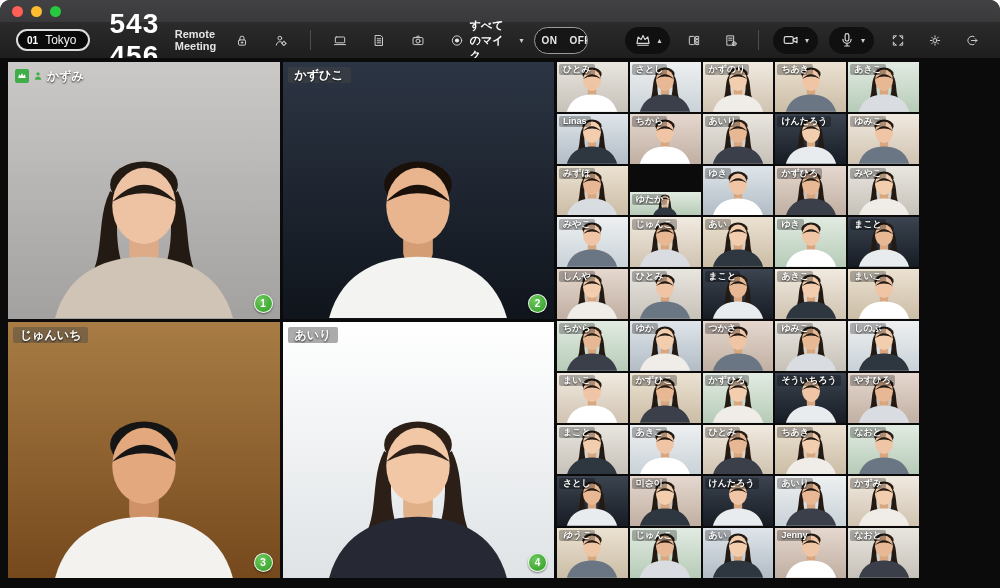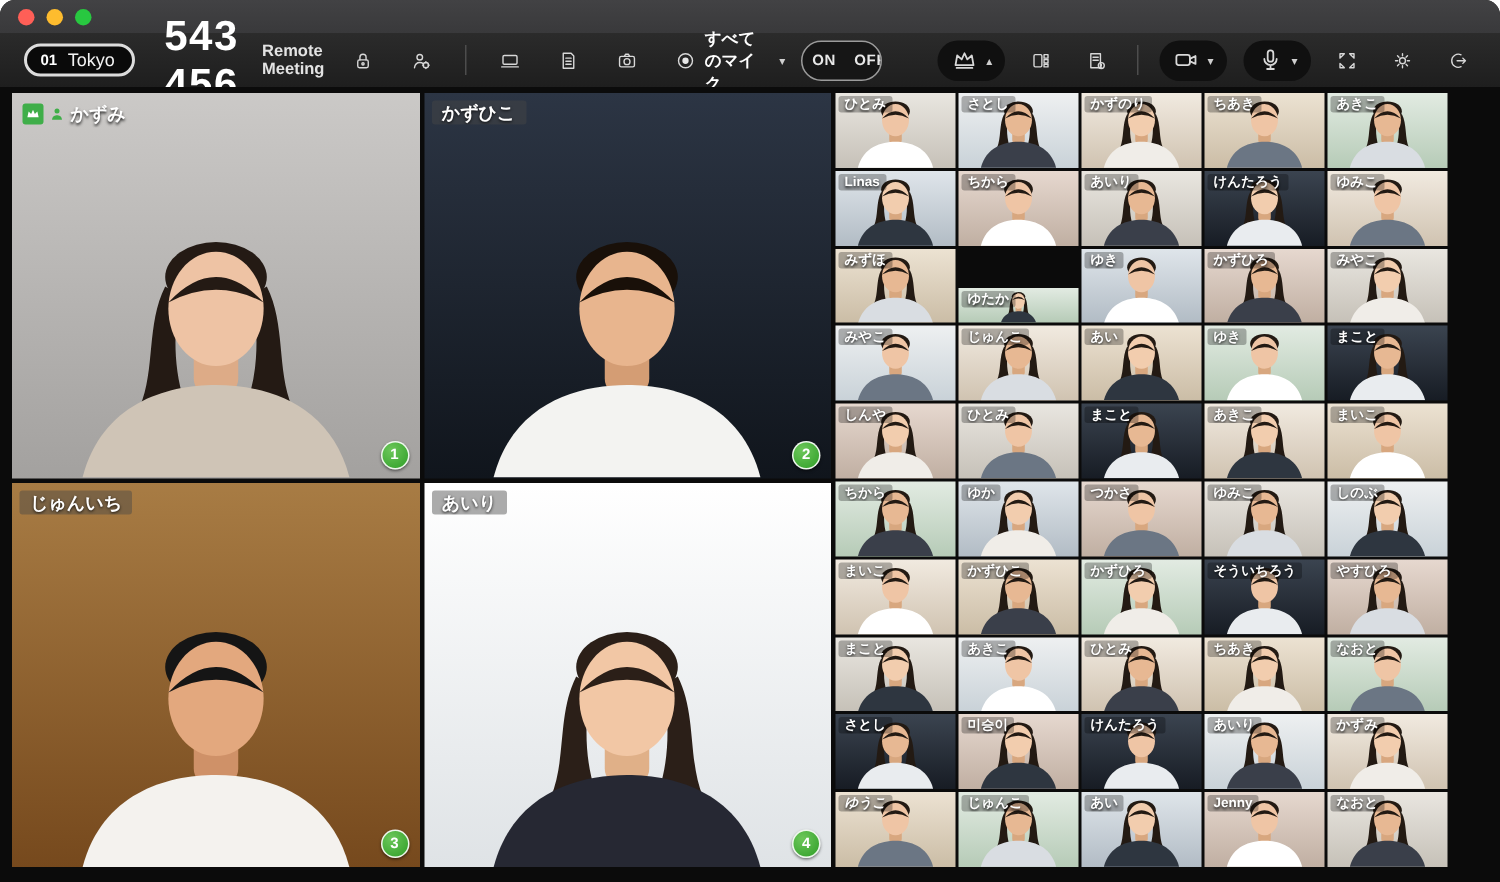--- a/index.html
+++ b/index.html
@@ -39,21 +39,21 @@
          width:42px;height:100%;cursor:pointer;letter-spacing:.5px;}
   .onoff .sep{width:1px;height:100%;background:#9b9b9b;}
   .pill-btn{display:flex;align-items:center;gap:5px;background:#101010;border:none;border-radius:14px;
             height:27px;padding:0 9px;cursor:pointer;}
   .time{font-size:13px;color:#fff;margin-left:4px;white-space:nowrap;}
 
   
   .stage{position:absolute;left:0;top:58px;width:1000px;height:530px;background:#0b0b0b;}
   .big-grid{position:absolute;left:8px;top:4px;width:546px;height:516px;
             display:grid;grid-template-columns:1fr 1fr;grid-template-rows:1fr 1fr;gap:3px;}
-  .small-grid{position:absolute;left:557px;top:4px;width:408px;height:516px;
+  .small-grid{position:absolute;left:557px;top:4px;width:362px;height:516px;
               display:grid;grid-template-columns:repeat(5,1fr);grid-template-rows:repeat(10,1fr);gap:2px;}
   .tile{position:relative;overflow:hidden;background:#444;cursor:pointer;}
   .tile svg.person{position:absolute;bottom:0;left:50%;transform:translateX(-50%);display:block;}
   .big-grid .tile svg.person{width:78%;height:94%;}
   .small-grid .tile svg.person{width:86%;height:96%;}
   .tile .label{position:absolute;top:5px;left:5px;display:flex;align-items:center;gap:4px;
          color:#fff;font-weight:bold;font-size:12px;line-height:1;
          text-shadow:0 1px 2px rgba(0,0,0,.85);padding:2px 7px;border-radius:2px;
          background:rgba(70,70,70,.45);max-width:92%;white-space:nowrap;overflow:hidden;}
   .tile .label.plain{background:transparent;padding:2px 2px;}

